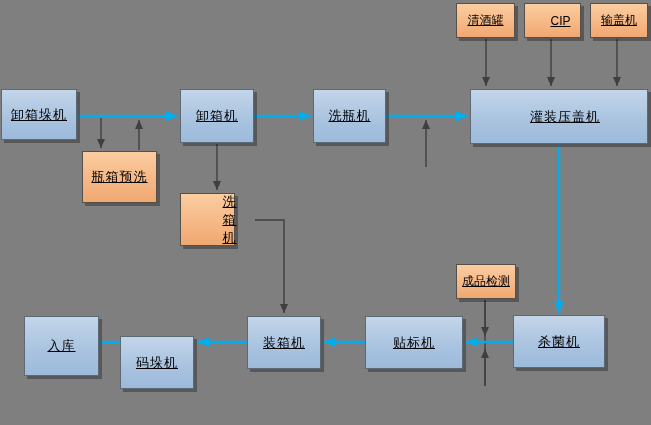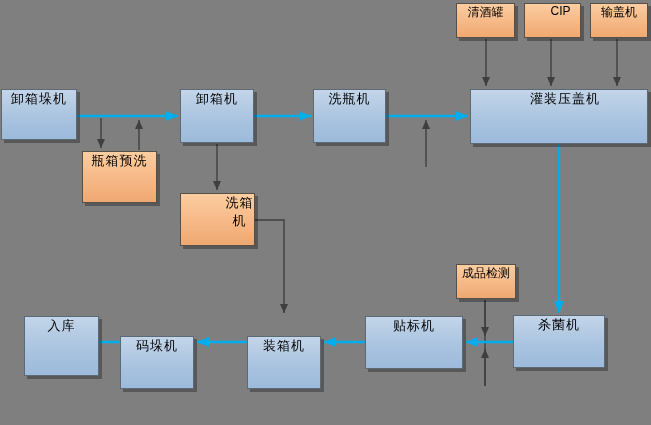--- a/index.html
+++ b/index.html
@@ -13,28 +13,29 @@
     width: 651px; height: 425px;
     background: #7f7f7f;
   }
   .edges {
     position: absolute; left: 0; top: 0;
     width: 651px; height: 425px;
     z-index: 1;
   }
   .node {
     position: absolute;
-    display: flex; align-items: flex-start; justify-content: center;
+    display: flex; align-items: center; justify-content: center;
     box-sizing: border-box;
     color: #000;
     font-size: 13px;
     letter-spacing: 1px;
     text-align: center;
     z-index: 2;
     box-shadow: 3px 3px 0 rgba(0,0,0,0.30);
+    text-decoration: underline;
   }
   .node.main {
     background: linear-gradient(180deg, #c3d5e9 0%, #aac4e0 55%, #9cbadb 100%);
     border: 1px solid #5d6a76;
   }
   .node.aux {
     background: linear-gradient(180deg, #fbcda0 0%, #f6b886 55%, #efa871 100%);
     border: 1px solid #55504a;
   }
   .node.small { font-size: 12px; letter-spacing: 0; }
@@ -89,34 +90,34 @@
   <div class="node main" style="left:470px; top:89px;  width:178px; height:55px;padding-left:12px;">
       <span>灌装压盖机</span>
     </div>
 
   <div class="node main" style="left:513px; top:315px; width:92px;  height:53px;">
       <span>杀菌机</span>
     </div>
   <div class="node main" style="left:365px; top:316px; width:98px;  height:53px;">
       <span>贴标机</span>
     </div>
-  <div class="node main" style="left:247px; top:316px; width:74px;  height:53px;margin-top:20px;">
+  <div class="node main" style="left:247px; top:316px; width:74px;  height:53px;">
       <span>装箱机</span>
     </div>
   <div class="node main" style="left:120px; top:316px; width:74px;  height:53px;margin-top:20px;">
       <span>码垛机</span>
     </div>
   <div class="node main" style="left:24px;   top:316px; width:75px;  height:60px;">
       <span>入库</span>
     </div>
 
   <div class="node aux" style="left:82px;  top:151px; width:75px; height:52px;">
       <span>瓶箱预洗</span>
     </div>
-  <div class="node aux" style="left:180px; top:193px; width:75px; height:53px;padding-left:44px;">
+  <div class="node aux" style="left:180px; top:193px; width:55px; height:53px;padding-left:44px;">
       <span>洗箱机</span>
     </div>
   <div class="node aux small" style="left:456px; top:3px;   width:59px; height:35px;">
       <span>清酒罐</span>
     </div>
   <div class="node aux small" style="left:524px; top:3px;   width:57px; height:35px;padding-left:16px;">
       <span>CIP</span>
     </div>
   <div class="node aux small" style="left:590px; top:3px;   width:58px; height:35px;">
       <span>输盖机</span>

